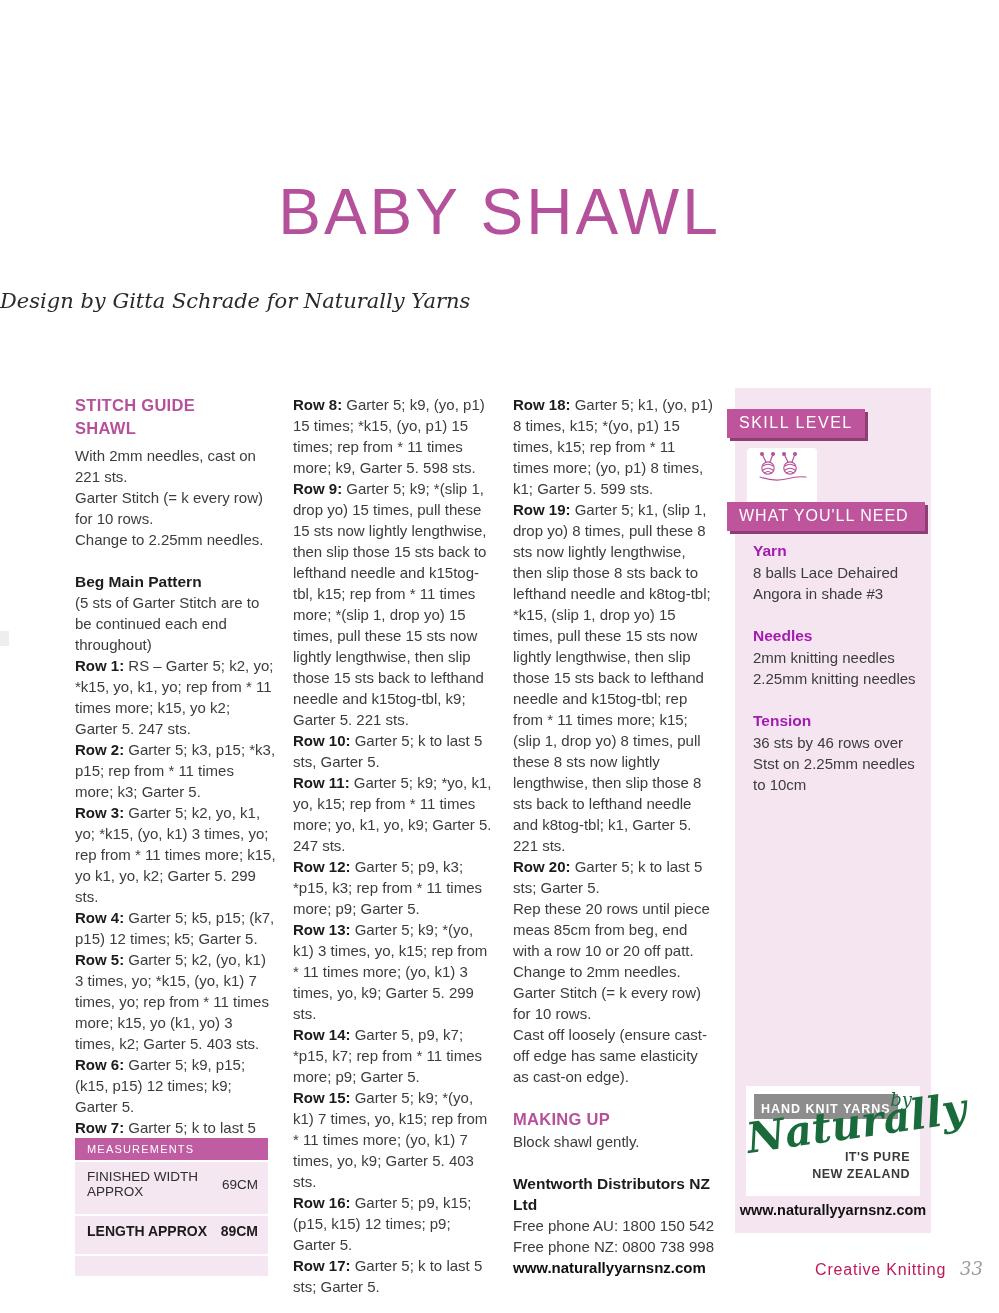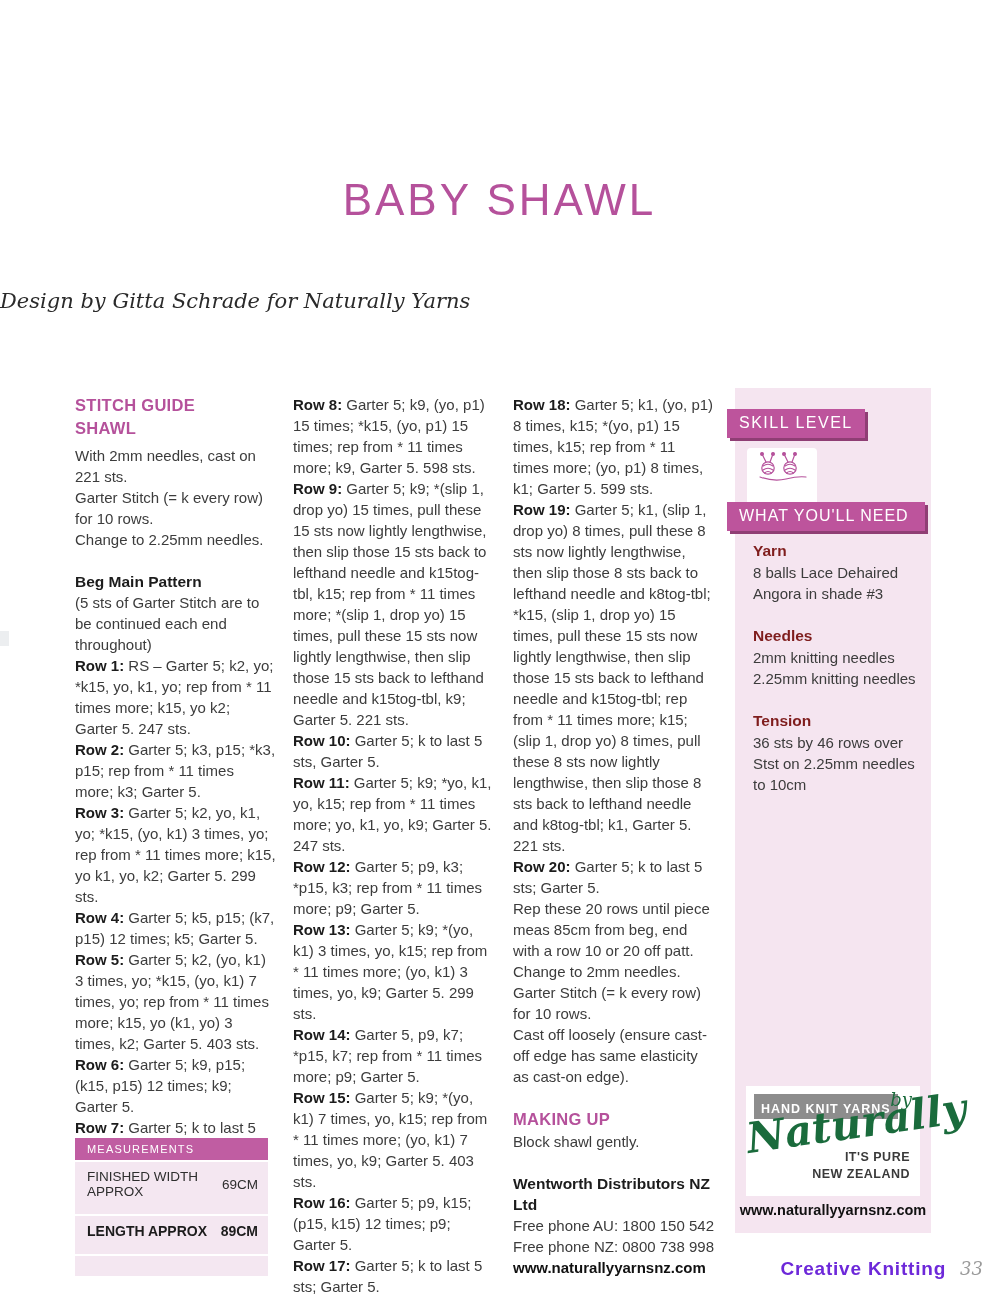--- a/index.html
+++ b/index.html
@@ -1,20 +1,20 @@
 <!DOCTYPE html>
 <html><head>
 <meta charset="utf-8">
 <style>
   html,body{margin:0;padding:0;background:#fff;}
   .page{position:relative;width:999px;height:1313px;background:#ffffff;overflow:hidden;
         font-family:"Liberation Sans",sans-serif;color:#3c3c3c;}
 
   .title{position:absolute;left:0;top:175px;width:100%;text-align:center;margin:0;
-         font-size:44px;font-weight:400;letter-spacing:3px;color:#b5519b;}
+         font-size:64px;font-weight:400;letter-spacing:3px;color:#b5519b;}
   .subtitle{position:absolute;left:0;top:289px;width:100%;
             font-family:"DejaVu Serif",serif;font-style:italic;font-size:21px;color:#2a2a2a;}
 
   .col{position:absolute;top:394px;width:202px;font-size:15px;line-height:21px;}
   .col1{left:75px;width:201px;}
   .col2{left:293px;}
   .col3{left:513px;}
   .body-p{margin:0;color:#3c3c3c;}
   .body-p b{color:#1c1c1c;}
   .pink-h{margin:0;font-size:16.5px;line-height:23px;font-weight:bold;color:#b5519b;letter-spacing:.3px;}
@@ -35,21 +35,21 @@
   
   .panel{position:absolute;left:735px;top:388px;width:196px;height:845px;background:#f5e5f0;}
   .badge{position:absolute;background:#bd549c;color:#fff;font-size:16px;letter-spacing:1.5px;
          padding:5px 12px 6px;box-shadow:3px 3px 0 #8f3e74;white-space:nowrap;}
   .badge-skill{left:727px;top:409px;}
   .badge-need{left:727px;top:502px;width:174px;letter-spacing:1px;}
   .skill-box{position:absolute;left:747px;top:448px;width:66px;background:#fff;border-radius:4px;
              padding:4px 2px 3px;text-align:center;}
   .skill-label{font-size:11px;color:#8b8088;display:block;margin-top:16px;}
   .sb-content{position:absolute;left:753px;top:540px;width:170px;}
-  .sb-sec h4{margin:0;font-size:15.5px;line-height:22px;font-weight:bold;color:#7f1d1d;}
+  .sb-sec h4{margin:0;font-size:15.5px;line-height:22px;font-weight:bold;color:#a21caf;}
   .sb-sec p{margin:0;font-size:15px;line-height:21px;white-space:pre-line;color:#3c3c3c;}
   .sb-sec + .sb-sec{margin-top:21px;}
 
   
   .logo-box{position:absolute;left:746px;top:1086px;width:174px;height:110px;background:#fff;}
   .logo-band{position:absolute;top:8px;left:8px;background:#8d8d8d;color:#fff;font-size:12.5px;
              font-weight:bold;letter-spacing:1px;padding:8px 7px 3px;}
   .logo-by{position:absolute;top:3px;right:8px;color:#1a6b3c;font-family:"DejaVu Serif",serif;
            font-style:italic;font-size:18px;}
   .logo-name{position:absolute;top:16px;left:0;width:100%;text-align:center;color:#1a6b3c;
@@ -57,21 +57,21 @@
              transform:rotate(-8deg);}
   .logo-tag{position:absolute;right:10px;font-size:12.5px;font-weight:bold;color:#3a3a3a;
             letter-spacing:.5px;}
   .tag1{top:64px;padding-left:20px;}
   .tag2{top:81px;}
   .logo-site{position:absolute;left:735px;top:1202px;width:196px;text-align:center;
              font-size:14.5px;font-weight:bold;color:#111;}
 
   
   .footer{position:absolute;right:16px;top:1258px;display:flex;align-items:baseline;gap:14px;}
-  .footer-mag{font-size:19px;letter-spacing:.8px;color:#6d28d9;font-weight:bold;}
+  .footer-mag{font-size:16px;letter-spacing:.8px;color:#be185d;}
   .footer-num{font-family:"DejaVu Serif",serif;font-style:italic;font-size:18px;color:#9a9a9a;}
 
   .edge-mark{position:absolute;left:0;top:631px;width:9px;height:15px;background:#eceef0;}
 </style>
 </head>
 <body>
 
 <div class="page">
 
   <div class="edge-mark"></div>

